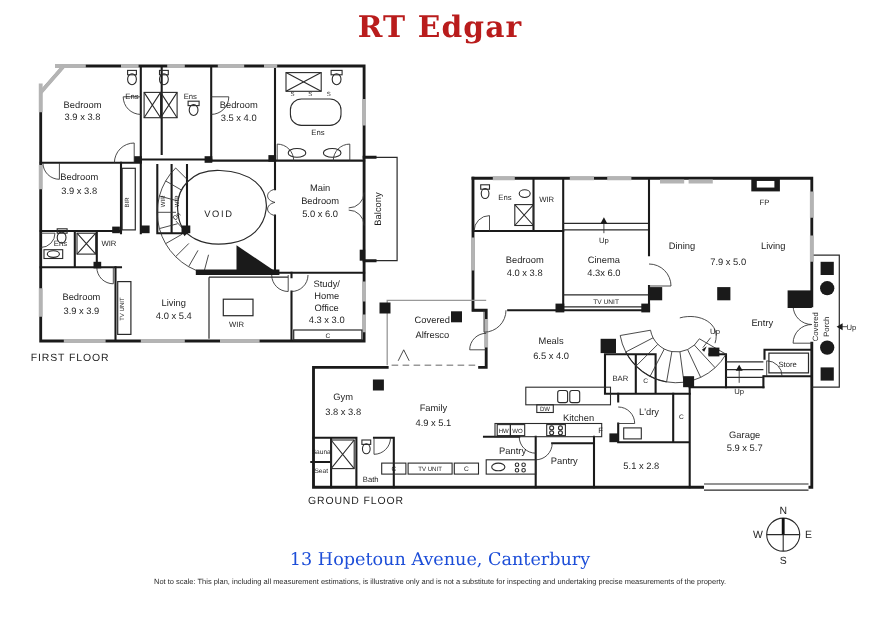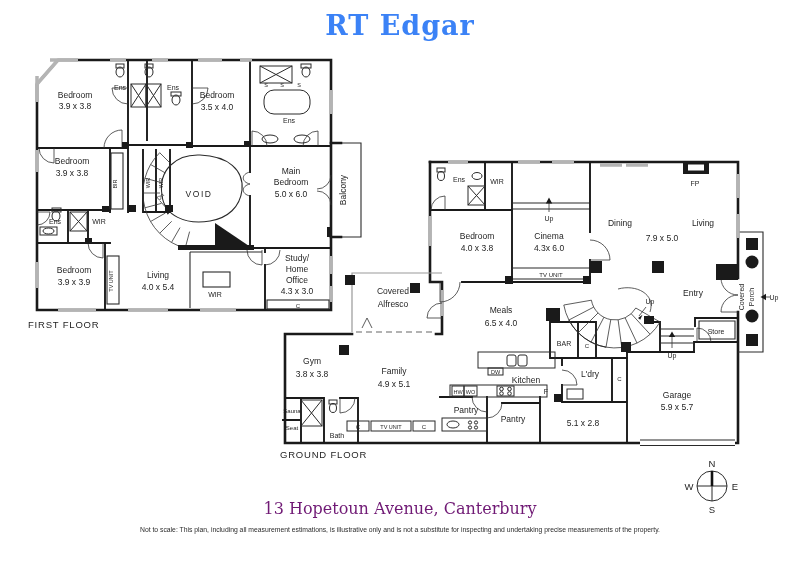--- a/index.html
+++ b/index.html
@@ -1,22 +1,22 @@
 <!DOCTYPE html>
 <html><head>
 <meta charset="utf-8">
 <style>
   html,body{margin:0;padding:0;background:#fff;}
   .page{position:relative;width:800px;height:565px;background:#ffffff;overflow:hidden;
         font-family:"Liberation Sans",sans-serif;color:#1e1e1e;}
   .brand{position:absolute;top:10px;left:0;width:800px;text-align:center;
          font-family:"DejaVu Serif","Liberation Serif",serif;font-size:27px;font-weight:600;
-         letter-spacing:1px;color:#3b82f6;}
+         letter-spacing:1px;color:#b91c1c;}
   .address{position:absolute;top:499px;left:0;width:800px;text-align:center;
-           font-family:"DejaVu Serif","Liberation Serif",serif;font-size:16px;color:#701a75;}
+           font-family:"DejaVu Serif","Liberation Serif",serif;font-size:16px;color:#1d4ed8;}
   .disclaimer{position:absolute;top:526px;left:0;width:800px;text-align:center;
               font-size:6.8px;color:#2b2b2b;}
   svg{position:absolute;}
   #ff{left:25px;top:52px;width:345px;height:285px;}
   #gf{left:275px;top:150px;width:505px;height:315px;}
   #cp{left:680px;top:452px;width:75px;height:70px;}
   svg text{font-family:"Liberation Sans",sans-serif;fill:#1e1e1e;text-anchor:middle;}
   .r{font-size:8.5px;}   
   .s{font-size:7px;}     
   .t{font-size:5.5px;}   

